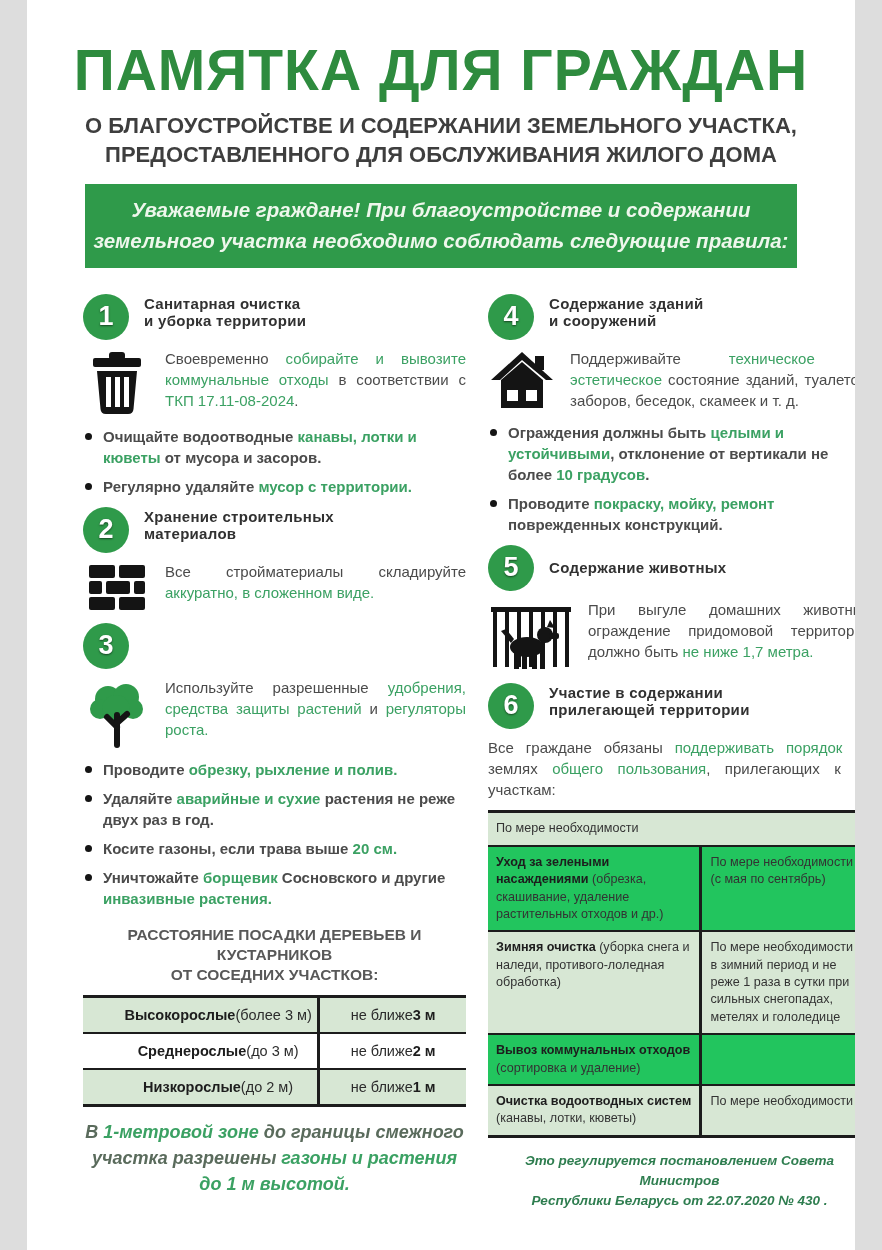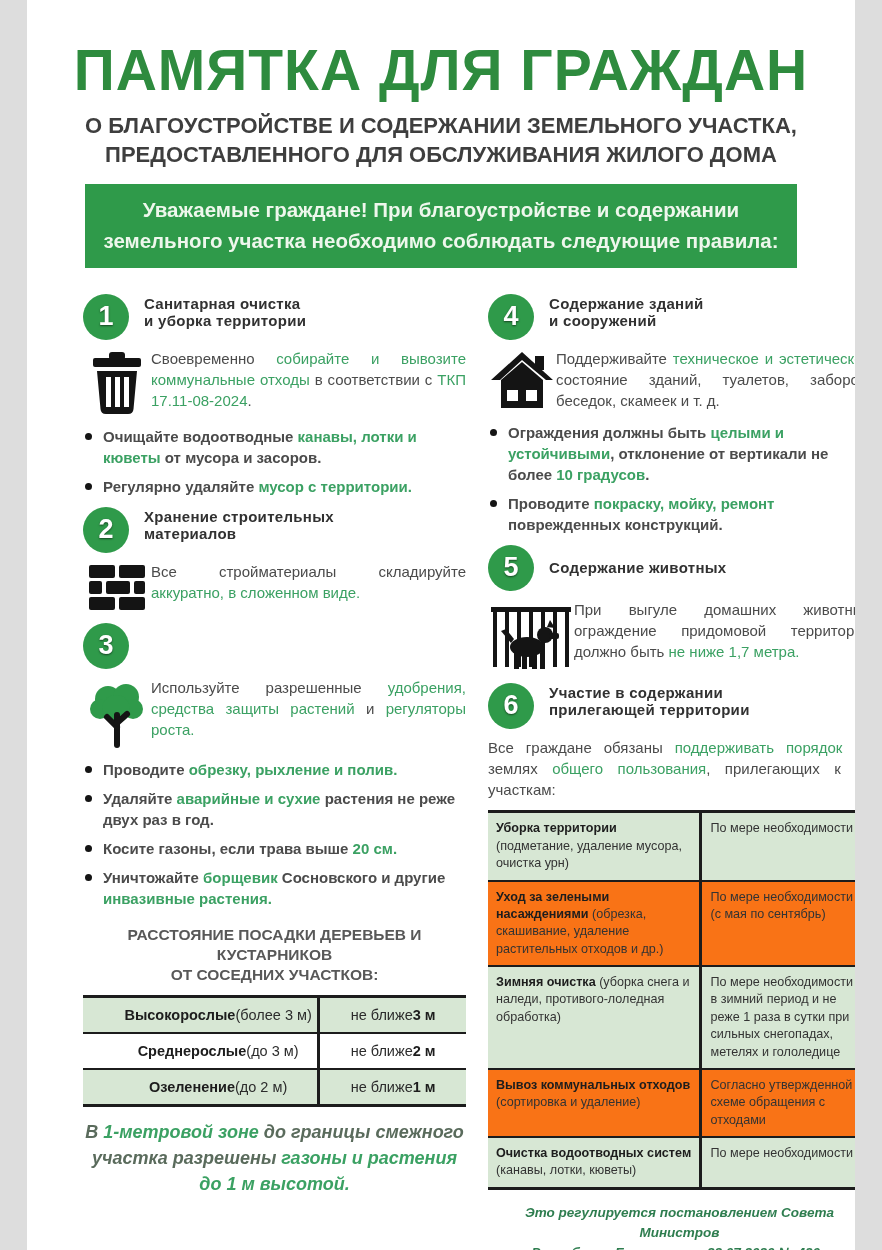--- a/index.html
+++ b/index.html
@@ -13,38 +13,38 @@
     margin-top: 42px; text-align: center; color: #2e8b3e;
     font-size: 57px; font-weight: bold; letter-spacing: 1px; line-height: 1.0;
   }
   .subtitle {
     margin-top: 12px; text-align: center; color: #3e3e3e;
     font-size: 22px; font-weight: bold; line-height: 1.32; white-space: pre-line;
   }
   .banner {
     margin: 15px 58px 0; background: #2f9a4a; color: #eef7ec;
     font-size: 20.5px; font-weight: bold; text-align: center;
-    padding: 11px 6px; line-height: 1.5; white-space: pre-line;
+    padding: 11px 6px; line-height: 1.5; white-space: pre-line; font-style: italic;
   }
   
   .columns { display: flex; gap: 22px; padding: 16px 38px 0 56px; }
   .col { flex: 0 0 383px; width: 383px; }
   .sec-head { display: flex; gap: 15px; margin: 10px 0 8px; align-items: flex-start; }
   .sec-head.center { align-items: center; }
   .badge {
     flex: none; width: 46px; height: 46px; border-radius: 50%;
     background: #2f9a4a; color: #fff; font-size: 27px; font-weight: bold;
     display: flex; align-items: center; justify-content: center;
     text-shadow: 0 1px 2px rgba(0,0,0,.55);
   }
   .sec-title {
     font-size: 15px; font-weight: bold; color: #313131;
     line-height: 1.13; white-space: pre-line; letter-spacing: .3px; padding-top: 2px;
   }
-  .icon-row { display: flex; gap: 0; margin: 4px 0 10px; align-items: flex-start; }
+  .icon-row { display: flex; gap: 14px; margin: 4px 0 10px; align-items: flex-start; }
   .icon-box { flex: none; width: 68px; display: flex; justify-content: center; padding-top: 2px; }
   .para { font-size: 15px; line-height: 1.42; text-align: justify; color: #4b4b4b; }
   .para.solo { margin: 4px 0 10px; }
   .bullet { display: flex; gap: 11px; margin: 8px 0 8px 2px; font-size: 15px; line-height: 1.4; font-weight: bold; }
   .dot { flex: none; width: 7px; height: 7px; border-radius: 50%; background: #141414; margin-top: 7px; }
   .seg-g { color: #3ba163; }
   .seg-b { font-weight: bold; color: #1d1d1d; }
   
   .ltable-title {
     margin: 16px 0 10px; text-align: center; font-weight: bold;
@@ -57,21 +57,21 @@
   .lcell { padding: 9px 4px; font-size: 14.5px; color: #2c2c2c;
     display: flex; align-items: center; justify-content: center; text-align: center; }
   .lcell.name { width: 58%; border-right: 3px solid #1c1c1c; }
   .lcell.val { width: 42%; }
   .note-left {
     margin-top: 12px; text-align: center; font-style: italic; font-weight: bold;
     font-size: 18px; line-height: 1.45; color: #5a6b5c;
   }
   
   .rtable { margin-top: 8px; border-top: 3px solid #1c1c1c; border-bottom: 3px solid #1c1c1c; }
-  .rrow { display: flex; border-top: 2px solid #1c1c1c; background: #f97316; }
+  .rrow { display: flex; border-top: 2px solid #1c1c1c; background: #22c55e; }
   .rrow:first-child { border-top: none; }
   .rrow.green { background: #d7e7d4; }
   .rcell { padding: 7px 8px; font-size: 12.6px; line-height: 1.38; color: #333; }
   .rcell.name { width: 56%; border-right: 3px solid #1c1c1c; }
   .rcell.val { width: 44%; white-space: pre-line; }
   .note-right {
     margin-top: 13px; text-align: center; font-style: italic; font-weight: bold;
     color: #2e7d4f; font-size: 13.5px; line-height: 1.5; white-space: pre-line;
   }
   svg { display: block; }
@@ -195,21 +195,21 @@
               <span class="seg-b">Среднерослые</span>
               <span> (до 3 м)</span>
             </div>
           <div class="lcell val">
               <span>не ближе </span>
               <span class="seg-b">2 м</span>
             </div>
         </div>
         <div class="lrow green">
           <div class="lcell name">
-              <span class="seg-b">Озеленение</span>
+              <span class="seg-b">Низкорослые</span>
               <span> (до 2 м)</span>
             </div>
           <div class="lcell val">
               <span>не ближе </span>
               <span class="seg-b">1 м</span>
             </div>
         </div>
       </div>
       <div class="note-left"><span>В </span><span class="seg-g">1-метровой зоне</span><span> до границы смежного  участка разрешены </span><span class="seg-g">газоны и растения до 1 м высотой.</span></div>
     </div>
@@ -275,35 +275,33 @@
 
       <div class="sec-head">
         <div class="badge">6</div>
         <div class="sec-title">Участие в содержании
 прилегающей территории</div>
       </div>
       <div class="para solo"><span>Все граждане обязаны </span><span class="seg-g">поддерживать  порядок</span><span> на землях </span><span class="seg-g">общего пользования</span><span>, прилегающих к их участкам:</span></div>
 
       <div class="rtable">
         <div class="rrow green">
-          <div class="rcell name"><span class="seg-b">Уборка территории</span><span> (подметание, удаление мусора, очистка урн)</span></div>
           <div class="rcell val">По мере необходимости</div>
         </div>
         <div class="rrow">
           <div class="rcell name"><span class="seg-b">Уход за зелеными насаждениями</span><span> (обрезка, скашивание, удаление растительных отходов и др.)</span></div>
           <div class="rcell val">По мере необходимости
 (с мая по сентябрь)</div>
         </div>
         <div class="rrow green">
           <div class="rcell name"><span class="seg-b">Зимняя очистка</span><span> (уборка снега и наледи, противого-лоледная обработка)</span></div>
           <div class="rcell val">По мере необходимости в зимний период и  не реже 1 раза в сутки при сильных снегопадах, метелях и гололедице</div>
         </div>
         <div class="rrow">
           <div class="rcell name"><span class="seg-b">Вывоз коммунальных отходов</span><span> (сортировка и удаление)</span></div>
-          <div class="rcell val">Согласно утвержденной схеме обращения с отходами</div>
         </div>
         <div class="rrow green">
           <div class="rcell name"><span class="seg-b">Очистка водоотводных систем</span><span> (канавы, лотки, кюветы)</span></div>
           <div class="rcell val">По мере необходимости</div>
         </div>
       </div>
       <div class="note-right">Это регулируется постановлением Совета Министров
 Республики Беларусь от 22.07.2020 № 430 .</div>
     </div>
   </div>

